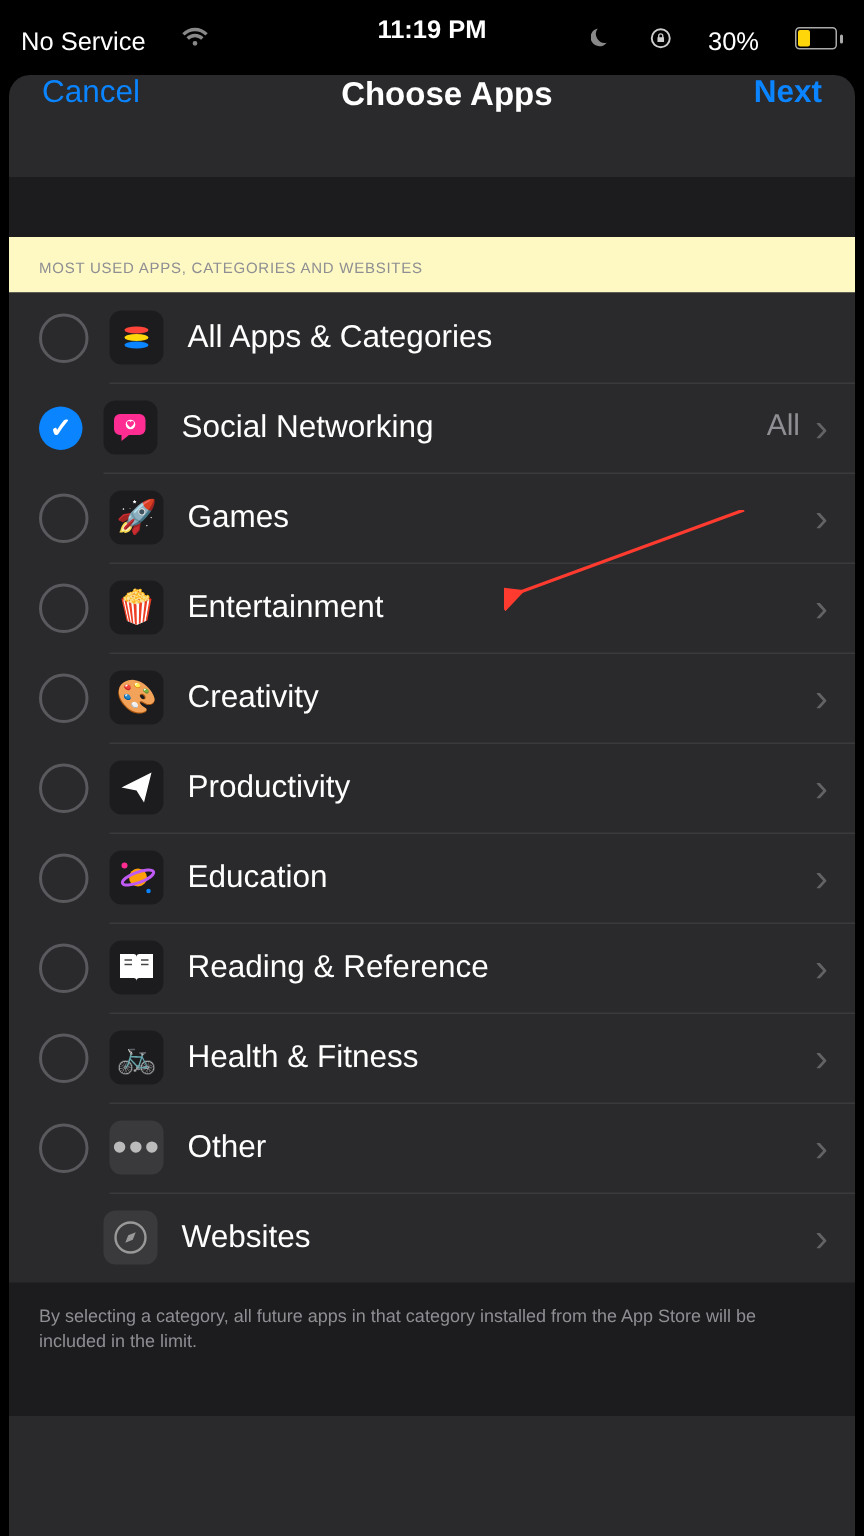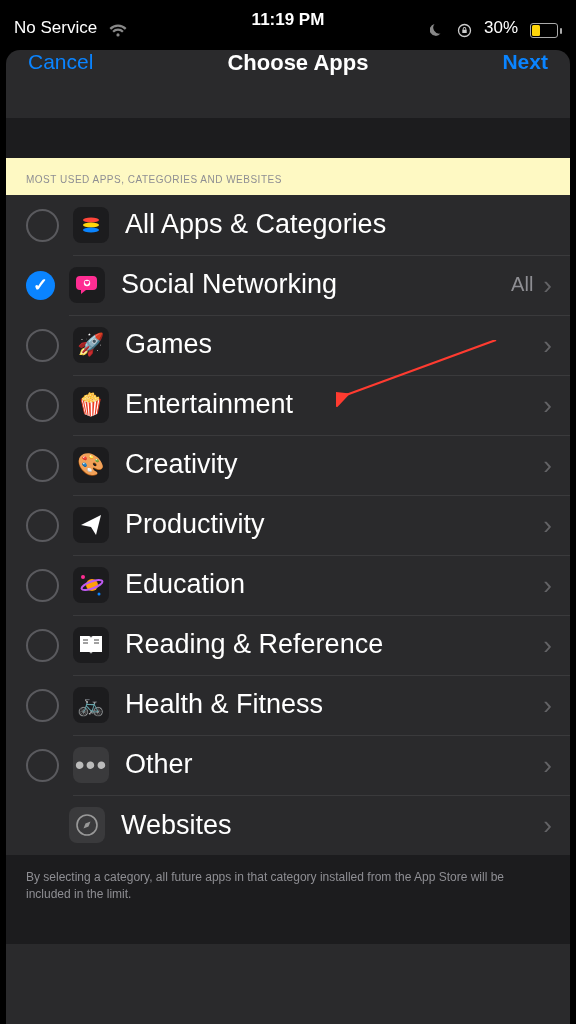--- a/index.html
+++ b/index.html
@@ -1,17 +1,17 @@
 <!DOCTYPE html>
 <html><head>
 <meta charset="utf-8">
 <style>
   html,body{margin:0;padding:0;width:576px;height:1024px;background:#000;font-family:-apple-system,"Helvetica Neue",Arial,sans-serif;-webkit-font-smoothing:antialiased;color:#fff;overflow:hidden;}
   .status-bar{display:flex;justify-content:space-between;align-items:center;height:40px;padding:0 14px;font-size:17px;}
-  .sb-left,.sb-right{display:flex;align-items:flex-end;gap:12px;margin-top:16px;}
+  .sb-left,.sb-right{display:flex;align-items:flex-start;gap:24px;margin-top:16px;}
   .sb-center{position:absolute;left:0;right:0;text-align:center;font-weight:700;}
   .wifi-icon svg,.moon-icon svg,.lock-icon svg{display:block;}
   .battery{display:flex;align-items:center;gap:2px;}
   .bat-body{width:26px;height:13px;border:1px solid #aaa;border-radius:3px;position:relative;}
   .bat-fill{position:absolute;left:1px;top:1px;bottom:1px;width:30%;background:#ffd60a;border-radius:1.5px;}
   .bat-cap{width:2px;height:6px;background:#aaa;border-radius:1px;}
   .sheet{position:absolute;top:50px;left:6px;right:6px;bottom:0;background:#2a2a2c;border-radius:14px 14px 0 0;overflow:hidden;}
   .nav{display:flex;justify-content:space-between;align-items:flex-start;height:68px;padding:0 22px;}
   .nav-btn{color:#0a84ff;font-size:21px;}
   .nav-title{font-size:22px;font-weight:600;color:#fff;}
@@ -21,21 +21,21 @@
   .row{display:flex;align-items:center;height:60px;padding-left:20px;}
   .row-inner{flex:1;display:flex;align-items:center;height:100%;border-bottom:1px solid #3a3a3c;padding-right:18px;}
   .row:last-child .row-inner{border-bottom:none;}
   .radio{width:29px;height:29px;border-radius:50%;border:2.5px solid #5a5a5e;flex-shrink:0;margin-right:14px;}
   .radio.checked{border:none;background:#0a84ff;display:flex;align-items:center;justify-content:center;}
   .radio.checked:after{content:"✓";color:#fff;font-size:18px;font-weight:700;}
   .radio.spacer{border:none;}
   .app-icon{width:36px;height:36px;border-radius:8px;background:#1c1c1e;margin-right:16px;display:flex;align-items:center;justify-content:center;font-size:22px;flex-shrink:0;}
   .app-icon.web{background:#3a3a3c;color:#bbb;}
   .app-icon.other{background:#3a3a3c;color:#bbb;font-size:28px;letter-spacing:1px;line-height:0;}
-  .row-label{flex:1;font-size:27px;color:#fff;}
+  .row-label{flex:1;font-size:21px;color:#fff;}
   .row-detail{color:#8e8e93;font-size:20px;margin-right:10px;}
   .chevron{color:#636366;font-size:26px;font-weight:300;line-height:1;}
   .footer{background:#1c1c1e;color:#8e8e93;font-size:12px;line-height:1.45;padding:14px 20px 40px;}
   .arrow-annot{position:absolute;top:290px;left:330px;pointer-events:none;}
 </style>
 </head>
 <body>
 
 <div class="status-bar">
   <div class="sb-left">

